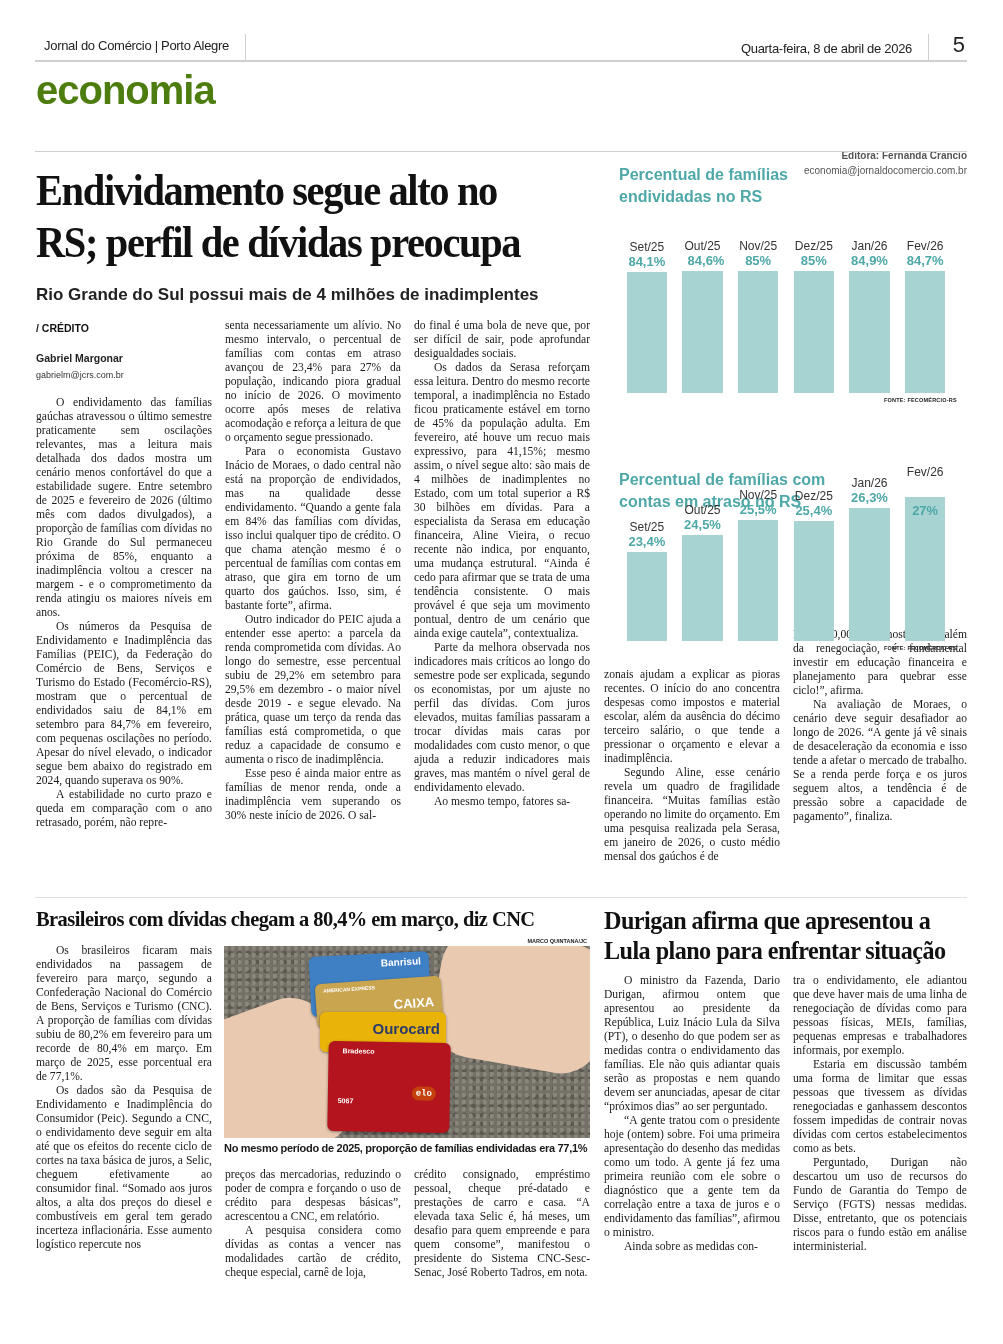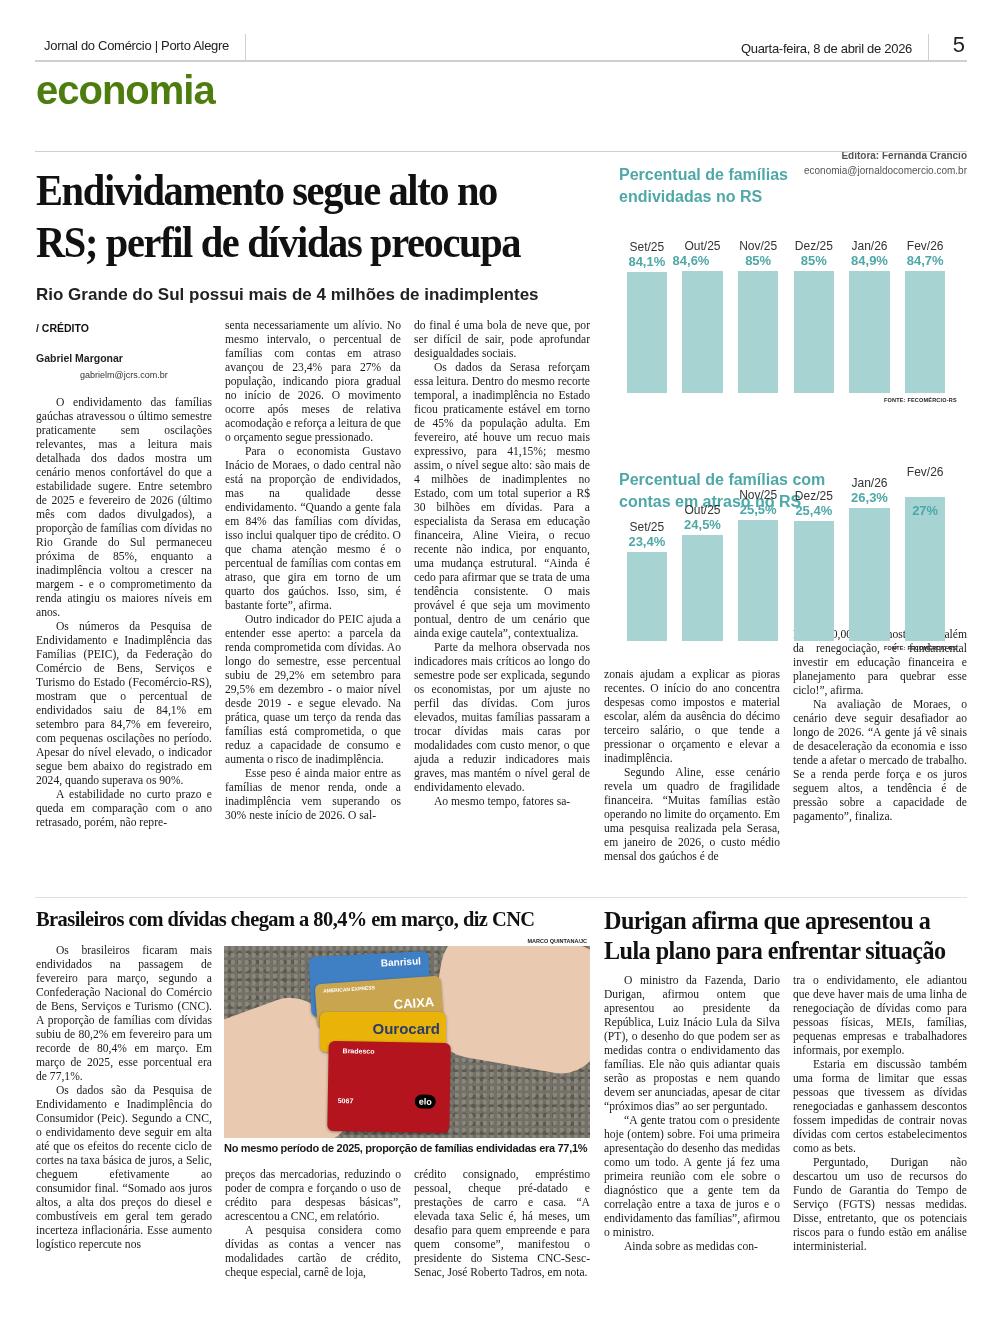--- a/index.html
+++ b/index.html
@@ -17,21 +17,21 @@
   .section-title { position: absolute; left: 36px; top: 68px; font-family: "Liberation Sans", sans-serif; font-weight: bold; font-size: 40px; color: #4d7c0f; letter-spacing: -1px; }
   .editor { position: absolute; right: 36px; top: 110px; text-align: right; font-family: "Liberation Sans", sans-serif; font-size: 10px; color: #555; line-height: 15px; }
   .editor .ed-name { font-weight: bold; color: #555; margin-top: 38px; }
   .top-rule { position: absolute; left: 35px; top: 151px; width: 932px; height: 1px; background: #cfcfcf; }
 
   
   .headline { position: absolute; left: 36px; top: 165px; width: 560px; font-family: "Liberation Serif", serif; font-weight: bold; font-size: 44px; line-height: 52px; letter-spacing: -1.5px; color: #111; transform: scaleX(0.92); transform-origin: left top; }
   .subhead { position: absolute; left: 36px; top: 285px; font-family: "Liberation Sans", sans-serif; font-size: 17px; color: #222; }
   .kicker { position: absolute; left: 36px; top: 322px; font-family: "Liberation Sans", sans-serif; font-weight: bold; font-size: 10.5px; color: #111; }
   .byline { position: absolute; left: 36px; top: 352px; font-family: "Liberation Sans", sans-serif; font-size: 10.5px; font-weight: bold; color: #222; }
-  .byline-email { position: absolute; left: 36px; top: 370px; font-family: "Liberation Sans", sans-serif; font-size: 9px; color: #333; margin-left: 44px; }
+  .byline-email { position: absolute; left: 36px; top: 370px; font-family: "Liberation Sans", sans-serif; font-size: 9px; color: #333; }
 
   .col { position: absolute; font-family: "Liberation Serif", serif; font-size: 11.6px; line-height: 14px; text-align: justify; color: #1a1a1a; hyphens: auto; }
   .col p { text-indent: 20px; }
   .col p.cont { text-indent: 0; }
 
   
   .chart-title { position: absolute; font-family: "Liberation Sans", sans-serif; font-weight: bold; font-size: 16px; line-height: 22px; color: #4fa8a8; }
   .chart-area { position: absolute; }
   .bar { position: absolute; background: #a7d3d3; }
   .bar-month { position: absolute; font-family: "Liberation Sans", sans-serif; font-size: 12px; color: #333; text-align: center; width: 60px; }
@@ -104,21 +104,21 @@
     <p>Na avaliação de Moraes, o cenário deve seguir desafiador ao longo de 2026. “A gente já vê sinais de desaceleração da economia e isso tende a afetar o mercado de trabalho. Se a renda perde força e os juros seguem altos, a tendência é de pressão sobre a capacidade de pagamento”, finaliza.</p>
   </div>
 
 <div class="chart-title" style="left:619px; top:164px; width:220px;">Percentual de famílias endividadas no RS</div>
 <div class="chart-area" id="chart-0" style="left:619px; top:215px; width:334px; height:178px;">
     <div class="bar" style="left: 7.79333px; top: 56.896px; width: 40.08px; height: 121.104px; background: rgb(167, 211, 211);"></div>
     <div class="bar-month" style="left: -2.16667px; top: 24.896px;">Set/25</div>
     <div class="bar-val" style="left: -2.16667px; top: 38.896px;">84,1%</div>
     <div class="bar" style="left: 63.46px; top: 56.176px; width: 40.08px; height: 121.824px; background: rgb(167, 211, 211);"></div>
     <div class="bar-month" style="left: 53.5px; top: 24.176px;">Out/25</div>
-    <div class="bar-val" style="left: 42px; top: 38.176px;">84,6%</div>
+    <div class="bar-val" style="left: 57px; top: 38.176px;">84,6%</div>
     <div class="bar" style="left: 119.127px; top: 55.6px; width: 40.08px; height: 122.4px; background: rgb(167, 211, 211);"></div>
     <div class="bar-month" style="left: 109.167px; top: 23.6px;">Nov/25</div>
     <div class="bar-val" style="left: 109.167px; top: 37.6px;">85%</div>
     <div class="bar" style="left: 174.793px; top: 55.6px; width: 40.08px; height: 122.4px; background: rgb(167, 211, 211);"></div>
     <div class="bar-month" style="left: 164.833px; top: 23.6px;">Dez/25</div>
     <div class="bar-val" style="left: 164.833px; top: 37.6px;">85%</div>
     <div class="bar" style="left: 230.46px; top: 55.744px; width: 40.08px; height: 122.256px; background: rgb(167, 211, 211);"></div>
     <div class="bar-month" style="left: 220.5px; top: 23.744px;">Jan/26</div>
     <div class="bar-val" style="left: 220.5px; top: 37.744px;">84,9%</div>
     <div class="bar" style="left: 286.127px; top: 56.032px; width: 40.08px; height: 121.968px; background: rgb(167, 211, 211);"></div>
@@ -176,21 +176,21 @@
   </div>
   <div class="card" style="left:92px; top:34px; width:126px; height:44px; background:#c9a54f; transform:rotate(-4deg);">
     <span class="card-label" style="left:8px; top:4px; color:#fff; font-size:5px;">AMERICAN EXPRESS</span>
     <span class="card-label" style="right:8px; top:18px; color:#fff; font-size:13px;">CAIXA</span>
   </div>
   <div class="card" style="left:96px; top:66px; width:126px; height:40px; background:#eab308;">
     <span class="card-label" style="right:6px; top:8px; color:#2b3c6a; font-size:15px;">Ourocard</span>
   </div>
   <div class="card" style="left:104px; top:96px; width:122px; height:90px; background:#b3141e; transform:rotate(1deg);">
     <span class="card-label" style="left:14px; top:6px; color:#fff; font-size:7px;">Bradesco</span>
-    <span class="card-label" style="right:14px; top:52px; color:#fff; font-size:9px; background:#000000; border-radius:10px; padding:2px 4px;">elo</span>
+    <span class="card-label" style="right:14px; top:44px; color:#fff; font-size:9px; background:#c2410c; border-radius:10px; padding:2px 4px;font-family:Liberation Mono, monospace;">elo</span>
     <span class="card-label" style="left:10px; top:56px; color:#fff; font-size:7px;">5067</span>
   </div>
 </div>
 <div class="caption">No mesmo período de 2025, proporção de famílias endividadas era 77,1%</div>
 
 <div class="col" id="dur-col-0" style="left:604px; top:974px; width:176px;">
     <p>O ministro da Fazenda, Dario Durigan, afirmou ontem que apresentou ao presidente da República, Luiz Inácio Lula da Silva (PT), o desenho do que podem ser as medidas contra o endividamento das famílias. Ele não quis adiantar quais serão as propostas e nem quando devem ser anunciadas, apesar de citar “próximos dias” ao ser perguntado.</p>
     <p>“A gente tratou com o presidente hoje (ontem) sobre. Foi uma primeira apresentação do desenho das medidas como um todo. A gente já fez uma primeira reunião com ele sobre o diagnóstico que a gente tem da correlação entre a taxa de juros e o endividamento das famílias”, afirmou o ministro.</p>
     <p>Ainda sobre as medidas con-</p>
   </div>

